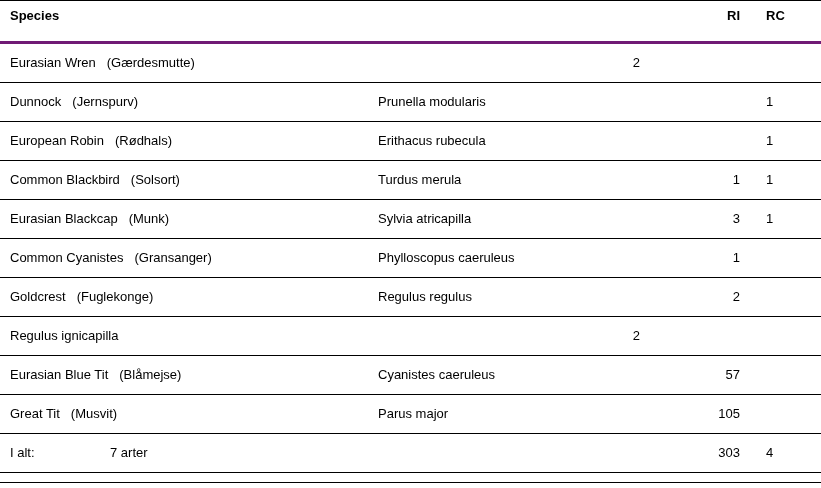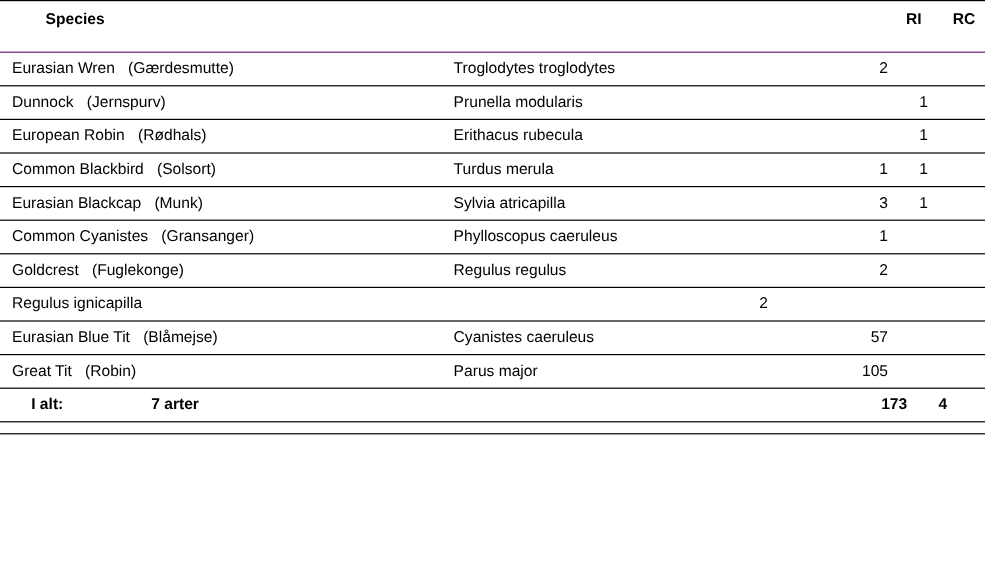--- a/index.html
+++ b/index.html
@@ -9,32 +9,31 @@
     font-family:"Liberation Sans", sans-serif;
     font-size:13px; color:#000; line-height:1.15;
     border-top:1px solid #000; overflow:hidden; position:relative;
   }
   .grid-row {
     display:grid;
     grid-template-columns:368px 272px 100px 81px;
   }
   .hdr {
     height:43px;
-    border-bottom:1px solid #701a75;
+    border-bottom:3px solid #701a75;
     font-weight:bold;
     align-items:start;
     padding-top:8px;
-    padding-left:28px;
   }
   .row {
-    height:28px;
+    height:39px;
     border-bottom:1.5px solid #000;
     align-items:center;
   }
-  .row-total { font-weight:bold;padding-left:16px; }
+  .row-total { font-weight:normal; }
   .c1 { padding-left:10px; position:relative; white-space:nowrap; }
   .c2 { padding-left:10px; white-space:nowrap; }
   .c3 { text-align:right; }
   .c4 { text-align:left; padding-left:26px; }
   .danish { margin-left:11px; }
   .total-count { position:absolute; left:110px; top:0; }
   .bottom-rule { height:1.5px; background:#000; margin-top:8.5px; }
 </style>
 </head>
 <body>
@@ -43,21 +42,20 @@
 
   <div class="grid-row hdr">
     <div class="c1">Species</div>
     <div class="c2"></div>
     <div class="c3">RI</div>
     <div class="c4">RC</div>
   </div>
 
   <div class="grid-row row">
     <div class="c1"><span>Eurasian Wren</span><span class="danish">(Gærdesmutte)</span></div>
-    <div class="c2">Troglodytes troglodytes</div>
     <div class="c3">2</div>
     <div class="c4"></div>
   </div>
 
   <div class="grid-row row">
     <div class="c1"><span>Dunnock</span><span class="danish">(Jernspurv)</span></div>
     <div class="c2">Prunella modularis</div>
     <div class="c3"></div>
     <div class="c4">1</div>
   </div>
@@ -104,28 +102,28 @@
   </div>
 
   <div class="grid-row row">
     <div class="c1"><span>Eurasian Blue Tit</span><span class="danish">(Blåmejse)</span></div>
     <div class="c2">Cyanistes caeruleus</div>
     <div class="c3">57</div>
     <div class="c4"></div>
   </div>
 
   <div class="grid-row row">
-    <div class="c1"><span>Great Tit</span><span class="danish">(Robin)</span></div>
+    <div class="c1"><span>Great Tit</span><span class="danish">(Musvit)</span></div>
     <div class="c2">Parus major</div>
     <div class="c3">105</div>
     <div class="c4"></div>
   </div>
 
   <div class="grid-row row row-total">
     <div class="c1"><span>I alt:</span><span class="total-count">7 arter</span></div>
     <div class="c2"></div>
-    <div class="c3">173</div>
+    <div class="c3">303</div>
     <div class="c4">4</div>
   </div>
 
   <div class="bottom-rule"></div>
 
 </div>
 
 </body></html>

